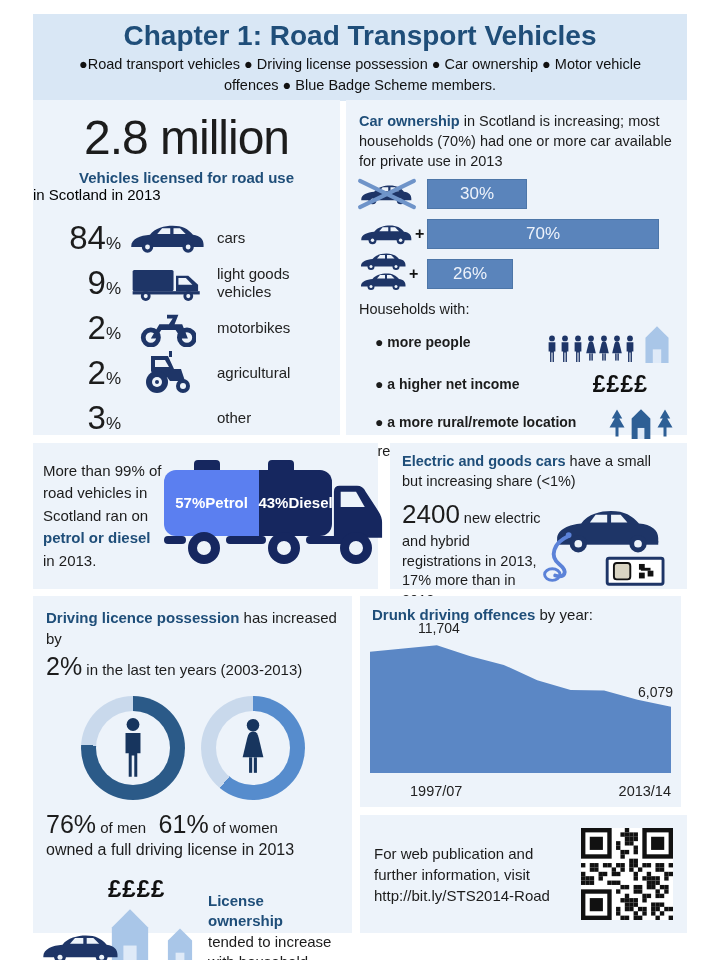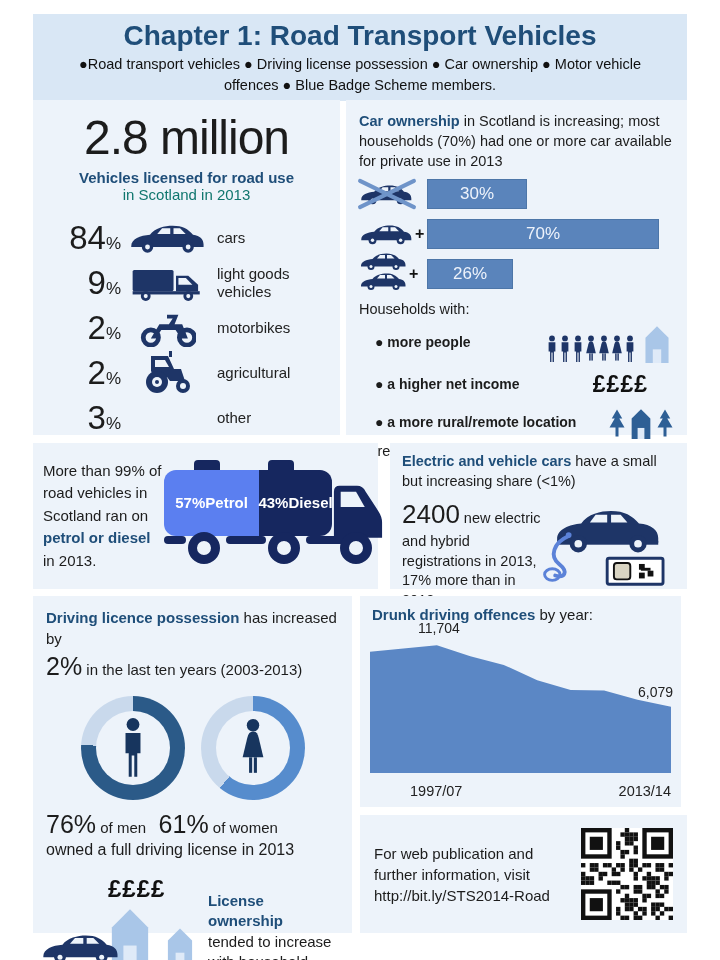--- a/index.html
+++ b/index.html
@@ -10,21 +10,21 @@
 
   
   #hdr{left:33px;top:14px;width:654px;height:87px;background:#d9e7f5;text-align:center;}
   #hdr h1{margin:6px 0 2px;font-size:28px;color:#1f4e79;}
   #hdr .sub{font-size:14.5px;line-height:1.45;width:580px;margin:0 auto;color:#111;}
 
   
   #p1{left:33px;top:100px;width:307px;height:335px;}
   #p1 .big{font-size:48px;text-align:center;margin-top:10px;letter-spacing:-1px;}
   #p1 .cap1{font-size:15px;text-align:center;margin-top:4px;}
-  #p1 .cap2{font-size:15px;text-align:center;color:#0f766e;}
+  #p1 .cap2{font-size:15px;text-align:left;color:#000000;}
   .vrow{display:flex;align-items:center;height:45px;padding-left:16px;}
   .vrow .pct{width:72px;text-align:right;white-space:nowrap;}
   .vrow .pct .n{font-size:33px;}
   .vrow .pct .u{font-size:17px;}
   .vrow .ic{width:92px;display:flex;justify-content:center;color:#1e3567;}
   .vrow .lbl{font-size:15px;color:#222;width:110px;line-height:1.15;padding-left:4px;}
   #p1 .rows{margin-top:12px;}
 
   
   #p2{left:346px;top:100px;width:341px;height:335px;padding:11px 13px;box-sizing:border-box;}
@@ -333,21 +333,21 @@
     <div class="skirt" style="left:0;width:22px"></div>
     <div class="skirt" style="left:62px;width:40px"></div>
     <div class="skirt" style="left:142px;width:44px"></div>
     <div class="wheel" style="left:24px"></div>
     <div class="wheel" style="left:104px"></div>
     <div class="wheel" style="left:176px"></div>
   </div>
 </div>
 
 <div class="panel" id="p4">
-  <p class="lead"><span class="b-blue">Electric and vehicle cars</span><span> have a small but increasing share (&lt;1%)</span></p>
+  <p class="lead"><span class="b-blue">Electric and goods cars</span><span> have a small but increasing share (&lt;1%)</span></p>
   <div class="etext"><span class="num">2400</span><span> new electric and hybrid registrations  in 2013, 17% more than in 2012</span></div>
   <svg class="ecar" width="146" height="104" viewBox="0 0 150 108">
     <path d="M18 56 C18 46 31 41 43 40 C50 30 63 27 74 27 C88 27 96 32 103 40 C116 41 123 47 123 55 L123 60 H18 Z" fill="#1e3567"></path>
     <path d="M52 39 L58 31 L70 31 L70 39 Z" fill="#edf3fa"></path>
     <path d="M74 31 L84 31 L91 39 L74 39 Z" fill="#edf3fa"></path>
     <rect x="18" y="58" width="105" height="4" fill="#1e3567"></rect>
     <circle cx="40" cy="61" r="9" fill="#1e3567"></circle>
       <circle cx="40" cy="61" r="4" fill="#edf3fa"></circle>
     <circle cx="102" cy="61" r="9" fill="#1e3567"></circle>
       <circle cx="102" cy="61" r="4" fill="#edf3fa"></circle>

